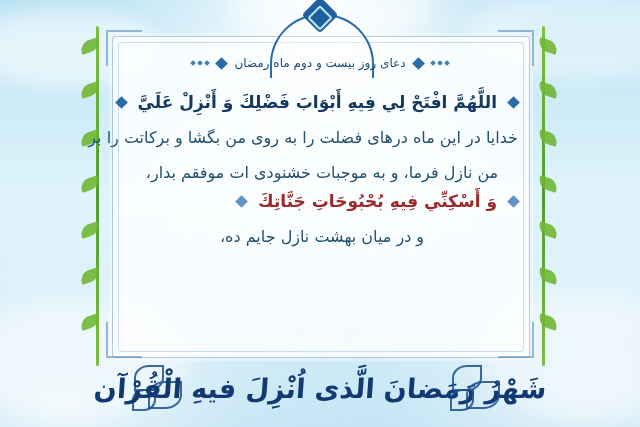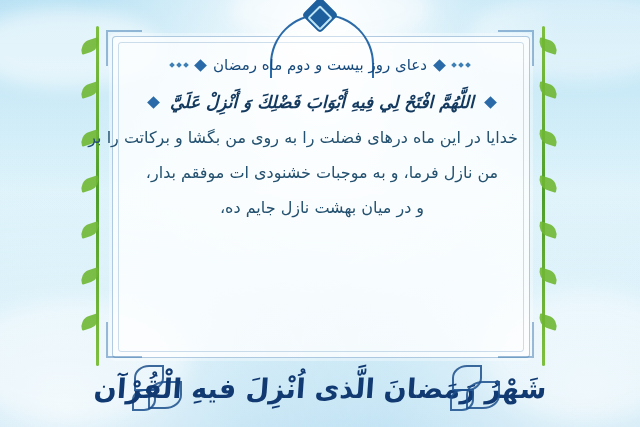--- a/index.html
+++ b/index.html
@@ -132,21 +132,21 @@
     top: 56px;
     width: 100%;
     display: flex;
     align-items: center;
     justify-content: center;
     gap: 8px;
     direction: rtl;
   }
   .title-text {
     font-family: "DejaVu Sans", sans-serif;
-    font-size: 15px;
+    font-size: 12px;
     color: #174a7c;
     letter-spacing: .2px;
     white-space: nowrap;
   }
   .diamond {
     width: 9px;
     height: 9px;
     background: #2a6aa8;
     transform: rotate(45deg);
     flex: 0 0 auto;
@@ -172,23 +172,22 @@
     width: 392px;
     direction: rtl;
     text-align: center;
   }
   .verse {
     margin-bottom: 9px;
   }
   .arabic-row {
     display: flex;
     align-items: center;
-    justify-content: center;
+    justify-content: flex-start;
     gap: 12px;
-    font-style: italic;
   }
   .arabic {
     font-family: "DejaVu Sans", sans-serif;
     font-size: 17px;
     font-weight: bold;
     color: #13395f;
     white-space: nowrap;
     letter-spacing: .5px;
   }
   .arabic.red { color: #9c2a2a; }
@@ -330,20 +329,25 @@
         <div class="bullet"></div>
       </div>
       <div class="farsi">خدایا در این ماه درهای فضلت را به روی من بگشا و برکاتت را بر</div>
     </div>
 
     <div class="verse">
       <div class="farsi">من نازل فرما، و به موجبات خشنودی ات موفقم بدار،</div>
     </div>
 
     <div class="verse">
+      <div class="arabic-row">
+        <div class="bullet dim"></div>
+        <div class="arabic red">وَ أَسْكِنِّي فِيهِ بُحْبُوحَاتِ جَنَّاتِكَ</div>
+        <div class="bullet dim"></div>
+      </div>
       <div class="farsi">و در میان بهشت نازل جایم ده،</div>
     </div>
 
     <div class="verse">
     </div>
 
   </div>
 
   <div class="banner">
     <div class="orn left">

